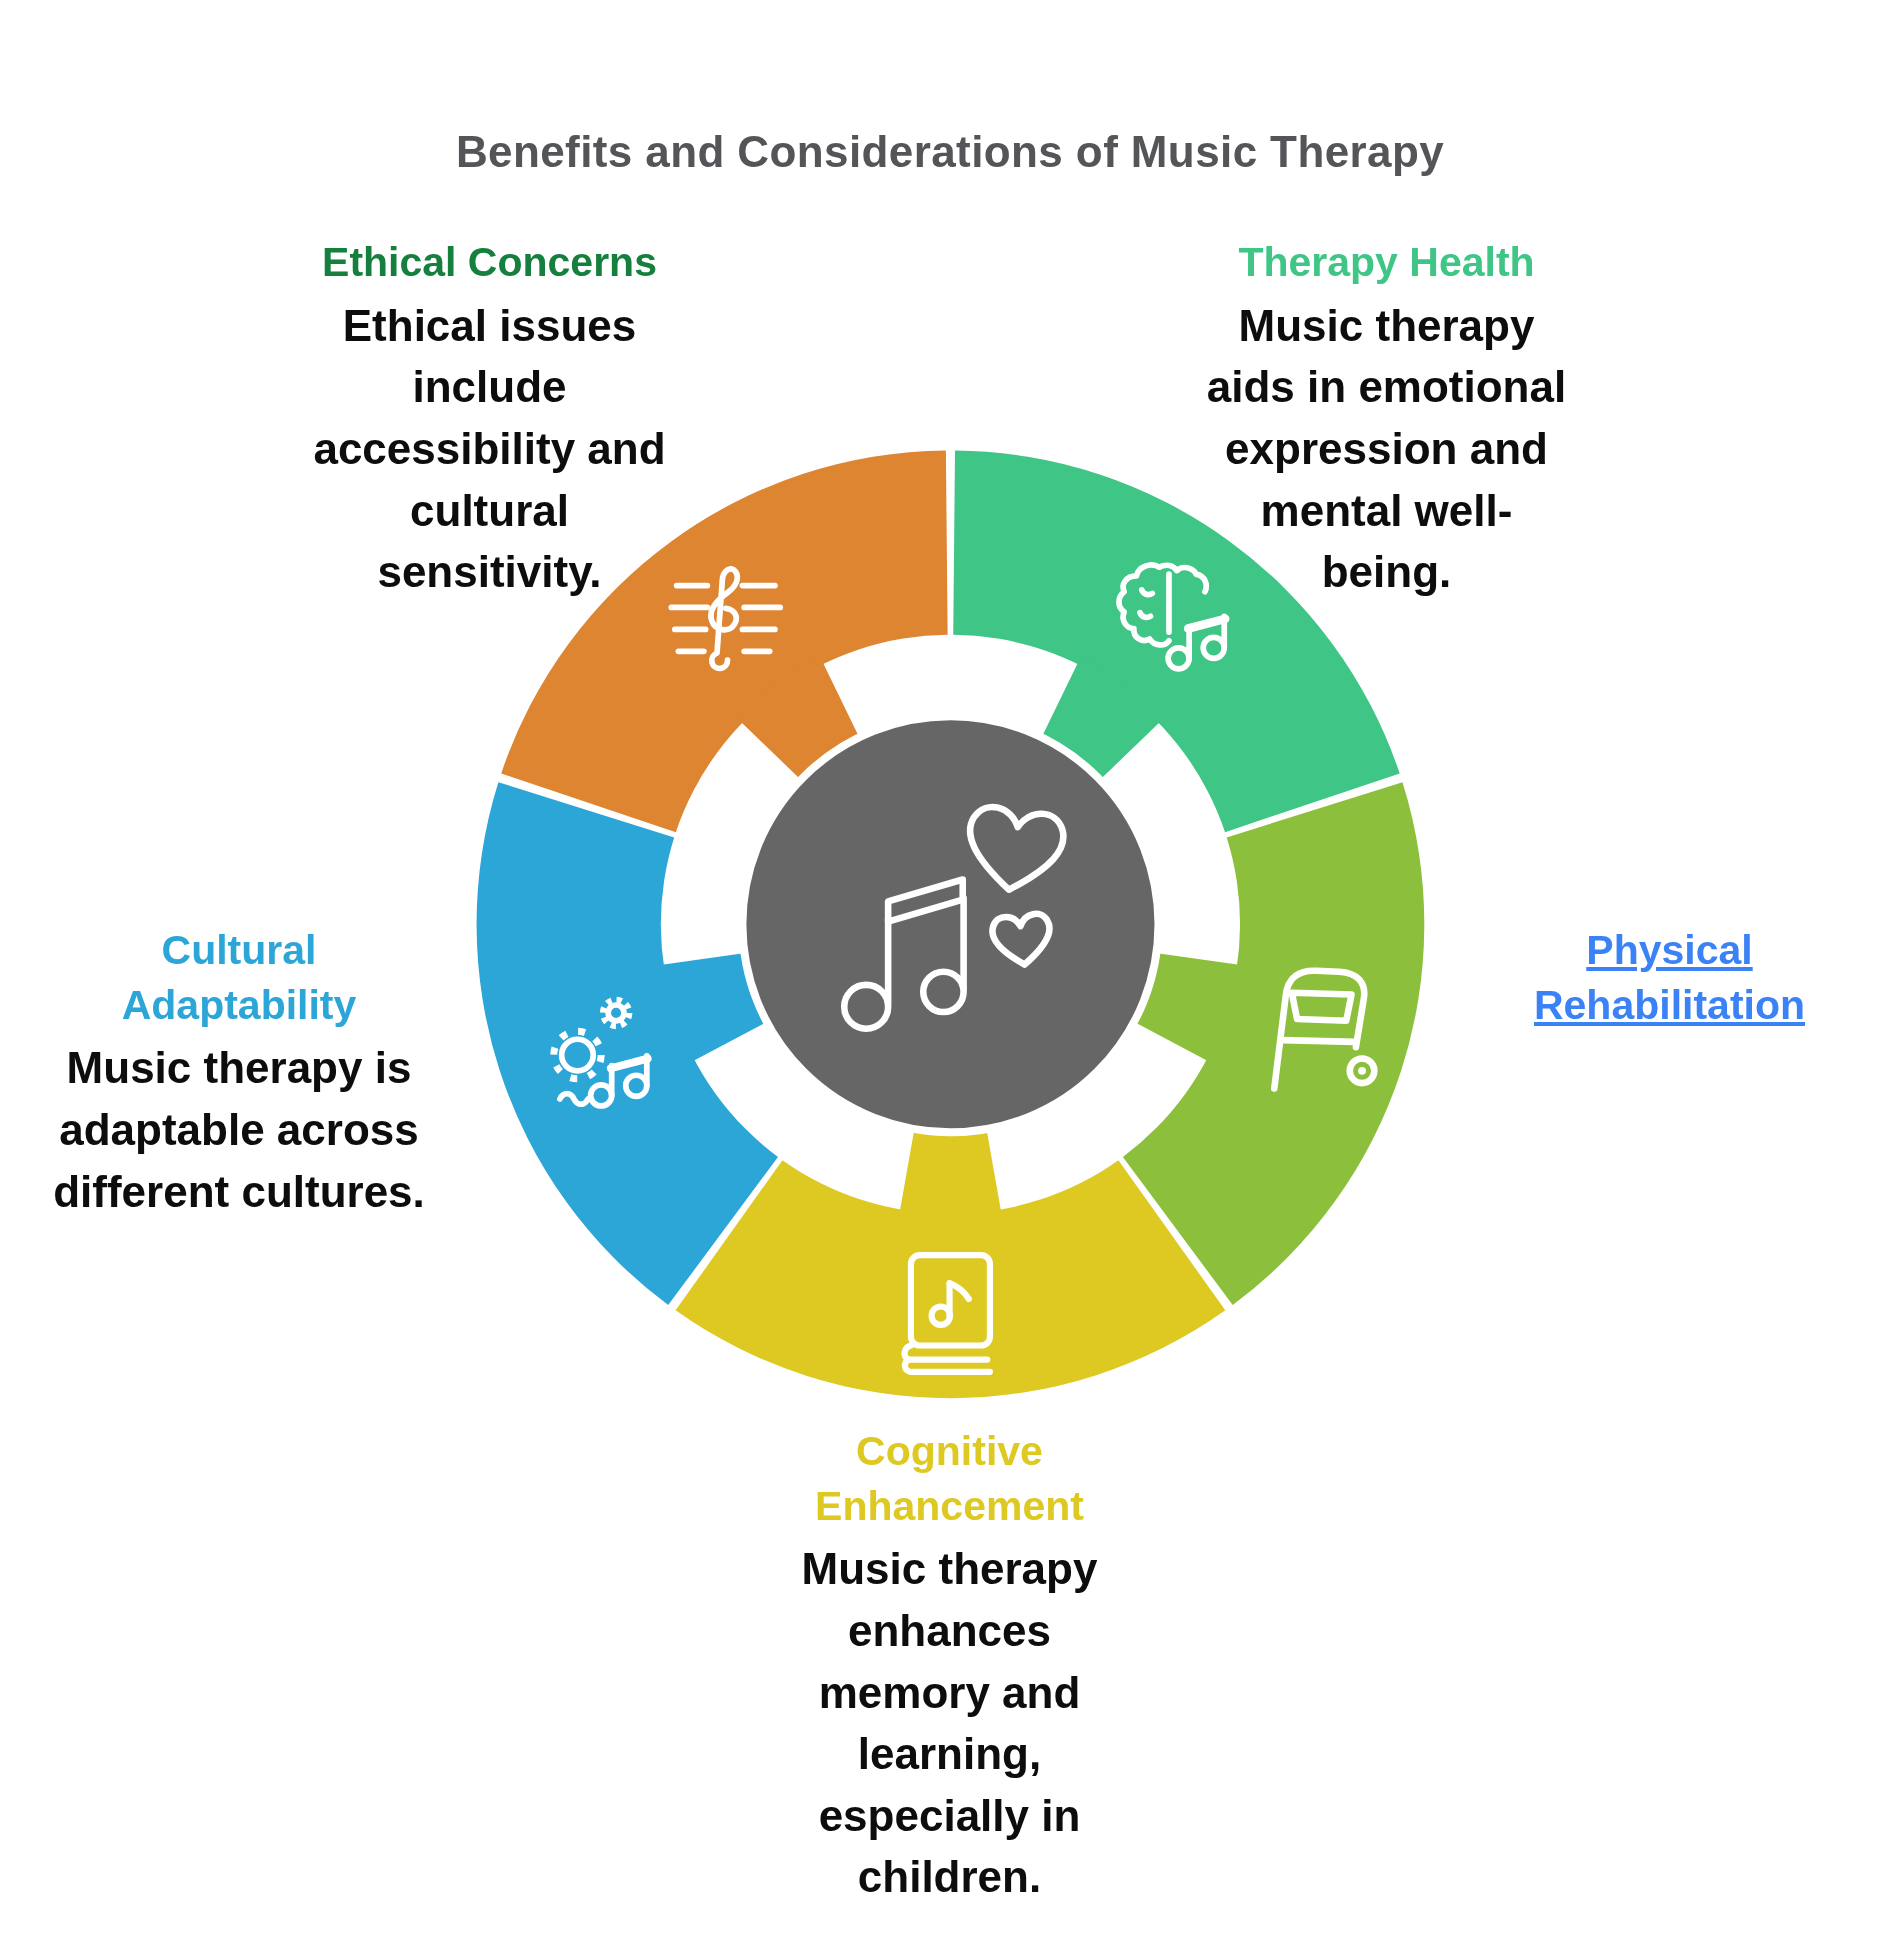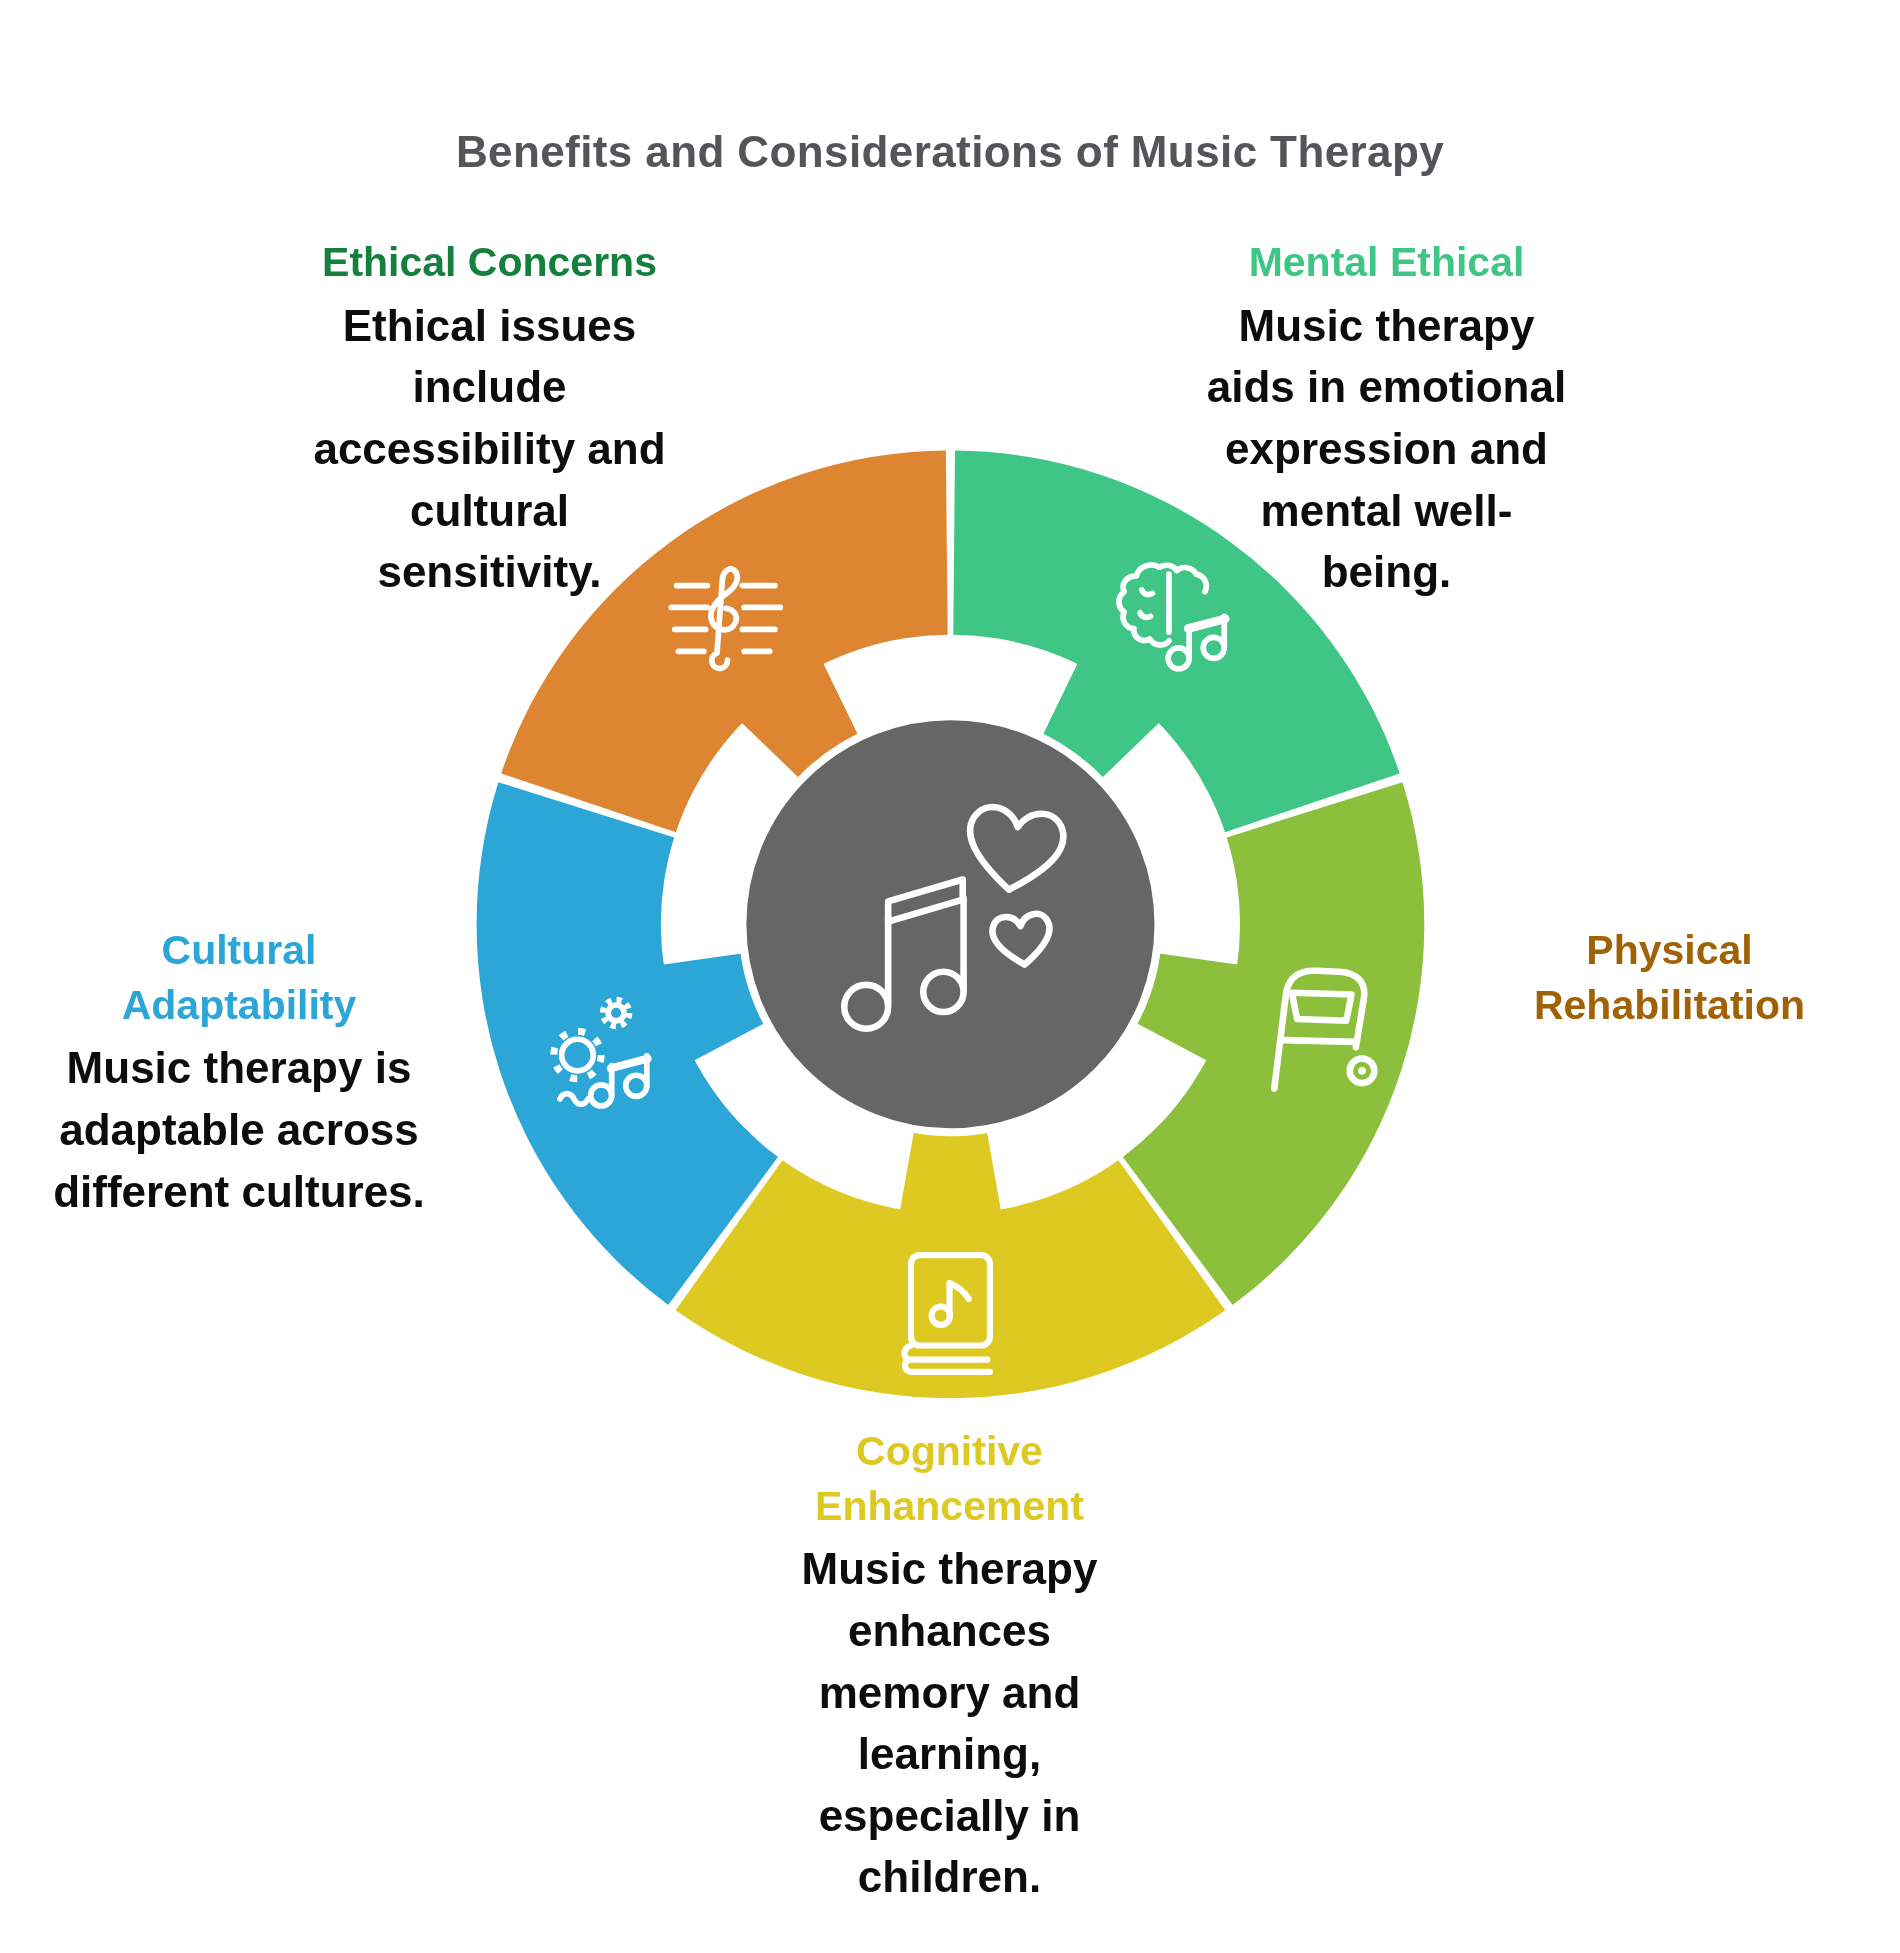--- a/index.html
+++ b/index.html
@@ -129,38 +129,38 @@
   <div class="sec" id="sec-ethical">
     <div class="sec-head" style="color: #15803d;">Ethical Concerns</div>
     <div class="sec-body">Ethical issues
 include
 accessibility and
 cultural
 sensitivity.</div>
   </div>
 
   <div class="sec" id="sec-mental">
-    <div class="sec-head" style="color: rgb(63, 197, 133);">Mental Ethical</div>
+    <div class="sec-head" style="color: rgb(63, 197, 133);">Therapy Health</div>
     <div class="sec-body">Music therapy
 aids in emotional
 expression and
 mental well-
 being.</div>
   </div>
 
   <div class="sec" id="sec-cultural">
     <div class="sec-head" style="color: rgb(44, 165, 215);">Cultural
 Adaptability</div>
     <div class="sec-body">Music therapy is
 adaptable across
 different cultures.</div>
   </div>
 
   <div class="sec" id="sec-physical">
-    <div class="sec-head" style="color: #a16207;">Physical
+    <div class="sec-head" style="color: #3b82f6; text-decoration: underline;">Physical
 Rehabilitation</div>
   </div>
 
   <div class="sec" id="sec-cognitive">
     <div class="sec-head" style="color: rgb(221, 201, 34);">Cognitive
 Enhancement</div>
     <div class="sec-body">Music therapy
 enhances
 memory and
 learning,

